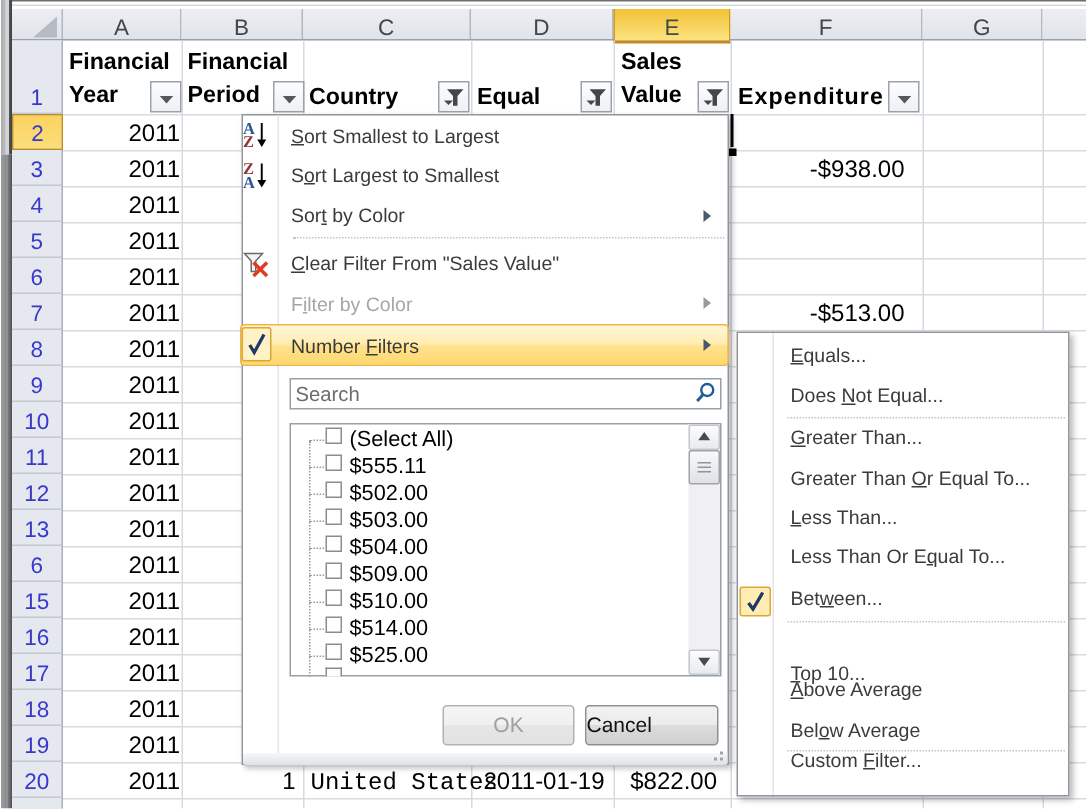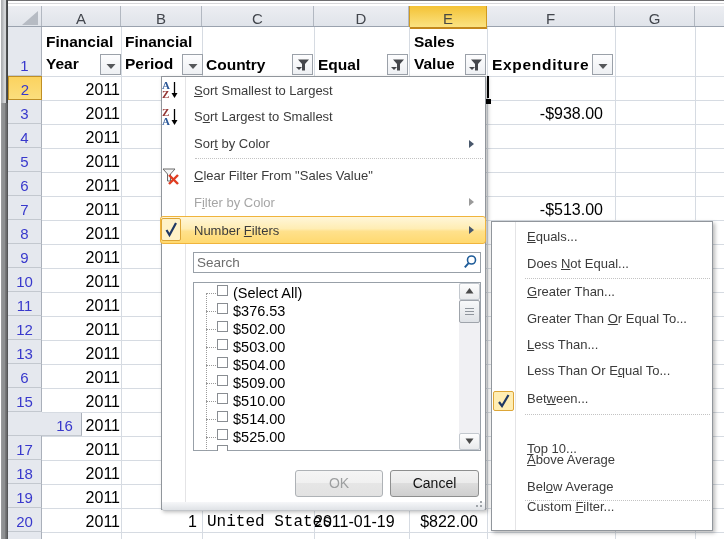--- a/index.html
+++ b/index.html
@@ -65,21 +65,21 @@
 <div class="rh" style="top:172px;">6</div>
 <div class="rh" style="top:196px;">7</div>
 <div class="rh" style="top:220px;">8</div>
 <div class="rh" style="top:244px;">9</div>
 <div class="rh" style="top:268px;">10</div>
 <div class="rh" style="top:292px;">11</div>
 <div class="rh" style="top:316px;">12</div>
 <div class="rh" style="top:340px;">13</div>
 <div class="rh" style="top:364px;">6</div>
 <div class="rh" style="top:388px;">15</div>
-<div class="rh" style="top:412px;padding-left:40px;">16</div>
+<div class="rh" style="top:412px;">16</div>
 <div class="rh" style="top:436px;">17</div>
 <div class="rh" style="top:460px;">18</div>
 <div class="rh" style="top:484px;">19</div>
 <div class="rh" style="top:508px;">20</div>
 <div class="rh" style="top:532px;height:7px;"></div>
 <div class="vl" style="left:121px;top:27px;height:512px;"></div>
 <div class="vl" style="left:202px;top:27px;height:512px;"></div>
 <div class="vl" style="left:314px;top:27px;height:512px;"></div>
 <div class="vl" style="left:409px;top:27px;height:512px;"></div>
 <div class="vl" style="left:487px;top:27px;height:512px;"></div>
@@ -148,21 +148,21 @@
 <div class="cell" style="left:42px;top:388px;width:78px;text-align:right;">2011</div>
 <div class="cell" style="left:42px;top:412px;width:78px;text-align:right;">2011</div>
 <div class="cell" style="left:42px;top:436px;width:78px;text-align:right;">2011</div>
 <div class="cell" style="left:42px;top:460px;width:78px;text-align:right;">2011</div>
 <div class="cell" style="left:42px;top:484px;width:78px;text-align:right;">2011</div>
 <div class="cell" style="left:42px;top:508px;width:78px;text-align:right;">2011</div>
 <div class="cell" style="left:487px;top:100px;width:116px;text-align:right;">-$938.00</div>
 <div class="cell" style="left:487px;top:196px;width:116px;text-align:right;">-$513.00</div>
 <div class="cell" style="left:121px;top:508px;width:76px;text-align:right;">1</div>
 <div class="cell" style="left:207px;top:508px;width:105px;font-family:Liberation Mono, monospace;">United States</div>
-<div class="cell" style="left:314px;top:508px;width:89px;">2011-01-19</div>
+<div class="cell" style="left:314px;top:508px;width:89px;text-align:right;">2011-01-19</div>
 <div class="cell" style="left:409px;top:508px;width:69px;text-align:right;">$822.00</div>
 <div class="a" style="left:487px;top:76px;width:2px;height:22px;background:#000;"></div>
 <div class="a" style="left:486px;top:99px;width:5px;height:5px;background:#000;"></div>
 <div class="a" style="left:161px;top:76px;width:325px;height:434px;background:#fff;border:1px solid #91969c;box-sizing:border-box;box-shadow:2px 2px 4px rgba(0,0,0,0.28);"></div>
 <div class="a" style="left:185px;top:77px;width:1px;height:425px;background:#e4e4e6;"></div>
 <div class="mi" style="top:76.5px;"><u>S</u>ort Smallest to Largest</div>
 <div class="mi" style="top:103px;">S<u>o</u>rt Largest to Smallest</div>
 <div class="mi" style="top:130px;">Sor<u>t</u> by Color</div>
 <div class="dotsep" style="left:195px;top:158px;width:288px;"></div>
 <div class="mi" style="top:161.5px;"><u>C</u>lear Filter From "Sales Value"</div>
@@ -197,21 +197,21 @@
     <circle cx="9.5" cy="6" r="4" fill="none" stroke="#1e5c99" stroke-width="1.6"></circle>
     <line x1="6.6" y1="9.2" x2="2.8" y2="13.4" stroke="#1e5c99" stroke-width="2"></line>
   </svg>
 <div class="a" style="left:193px;top:282px;width:288px;height:169px;border:1px solid #98a0a8;box-sizing:border-box;background:#fff;"></div>
 <div class="a" style="left:206px;top:293px;width:0;height:158px;border-left:1px dotted #9a9a9a;"></div>
 <div class="stub" style="top:293px;"></div>
 <div class="cb" style="top:285px;"></div>
 <div class="lrow" style="top:284px;">(Select All)</div>
 <div class="stub" style="top:311px;"></div>
 <div class="cb" style="top:303px;"></div>
-<div class="lrow" style="top:302px;">$376.53</div>
+<div class="lrow" style="top:302px;">$555.11</div>
 <div class="stub" style="top:329px;"></div>
 <div class="cb" style="top:321px;"></div>
 <div class="lrow" style="top:320px;">$502.00</div>
 <div class="stub" style="top:347px;"></div>
 <div class="cb" style="top:339px;"></div>
 <div class="lrow" style="top:338px;">$503.00</div>
 <div class="stub" style="top:365px;"></div>
 <div class="cb" style="top:357px;"></div>
 <div class="lrow" style="top:356px;">$504.00</div>
 <div class="stub" style="top:383px;"></div>
@@ -235,21 +235,21 @@
       <polygon points="9.5,10 5.5,4.5 13.5,4.5" fill="#4a4a4a"></polygon>
     </svg></div>
 <div class="a" style="left:459px;top:300px;width:21px;height:23px;background:linear-gradient(#f8f9fa,#dfe2e6);border:1px solid #9fa4ab;border-radius:2px;box-sizing:border-box;"><svg width="19" height="21">
       <g stroke="#8f959c" stroke-width="1">
         <line x1="5" y1="7.5" x2="14" y2="7.5"></line>
         <line x1="5" y1="10.5" x2="14" y2="10.5"></line>
         <line x1="5" y1="13.5" x2="14" y2="13.5"></line>
       </g>
     </svg></div>
 <div class="a" style="left:295px;top:470px;width:88px;height:27px;border:1px solid #aeb2b6;border-radius:3px;background:linear-gradient(#f5f5f5,#f0f0f0 50%,#e6e6e6 50%,#e2e2e2);box-sizing:border-box;font-size:14px;color:#9d9fa0;text-align:center;line-height:25px;">OK</div>
-<div class="a" style="left:390px;top:470px;width:89px;height:27px;border:1px solid #8e8f8f;border-radius:3px;background:linear-gradient(#f2f2f2,#ebebeb 50%,#dddddd 50%,#cfcfcf);box-sizing:border-box;font-size:14px;color:#111;text-align:center;line-height:25px;">Cancel</div>
+<div class="a" style="left:390px;top:470px;width:89px;height:27px;border:1px solid #8e8f8f;border-radius:3px;background:linear-gradient(#f2f2f2,#ebebeb 50%,#dddddd 50%,#cfcfcf);box-sizing:border-box;font-size:14px;color:#111;line-height:25px;">Cancel</div>
 <div class="a" style="left:162px;top:502px;width:323px;height:8px;background:linear-gradient(#f6f7f9,#dfe2e6);border-bottom:1px solid #c2c5c9;border-radius:0 0 3px 3px;"></div>
 <svg class="a" style="left:470px;top:499px;" width="14" height="10">
     <g fill="#9fa4a9">
       <rect x="10" y="6" width="2" height="2"></rect>
       <rect x="6" y="6" width="2" height="2"></rect>
       <rect x="10" y="2" width="2" height="2"></rect>
     </g>
   </svg>
 <div class="a" style="left:491px;top:221px;width:222px;height:310px;background:#fff;border:1px solid #91969c;box-sizing:border-box;box-shadow:2px 2px 4px rgba(0,0,0,0.28);"></div>
 <div class="a" style="left:515px;top:222px;width:1px;height:308px;background:#e4e4e6;"></div>

